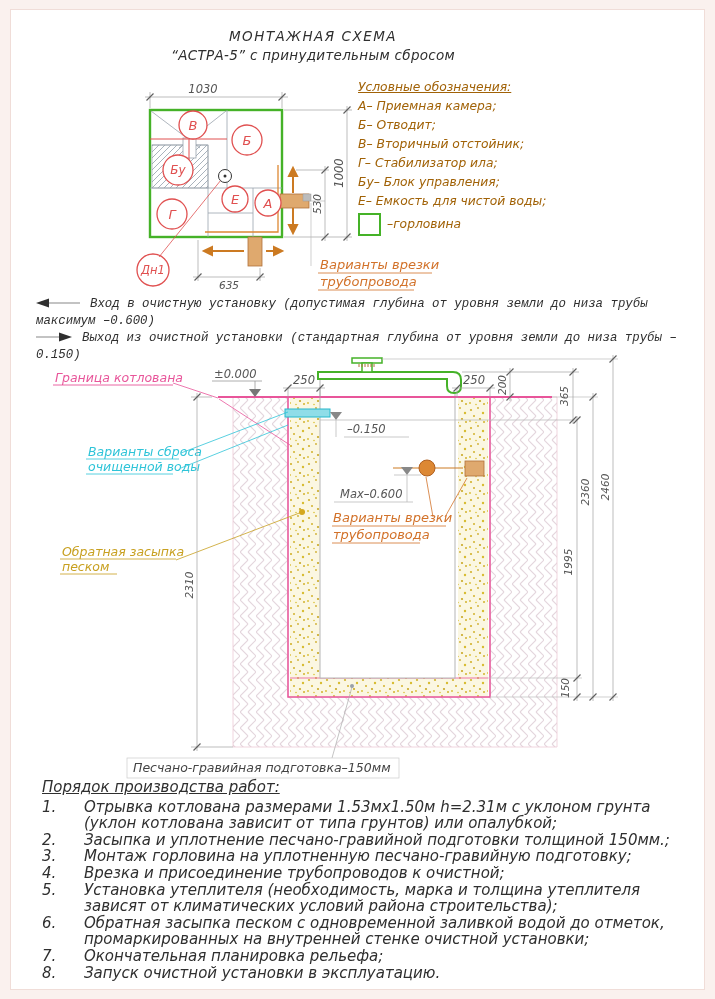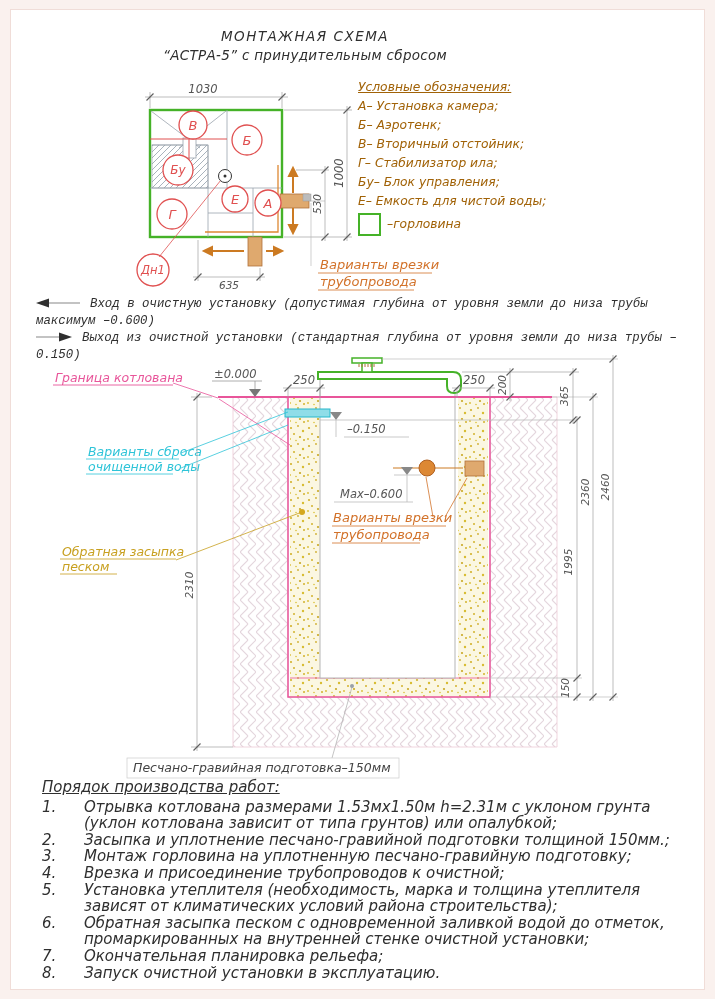--- a/index.html
+++ b/index.html
@@ -6,21 +6,21 @@
   body{
     width:715px;height:999px;position:relative;overflow:hidden;
     background:#faf1ee;
     font-family:"DejaVu Sans",sans-serif;
     font-style:italic;
     color:#3a3a3a;
     -webkit-font-smoothing:antialiased;
   }
   .page{position:absolute;left:10px;top:9px;width:693px;height:979px;background:#ffffff;border:1px solid #f0ddd8;}
   .abs{position:absolute;}
-  .title{left:60px;top:27px;width:490px;text-align:center;font-size:13.5px;line-height:19px;color:#2f2f2f;}
+  .title{left:68px;top:27px;width:490px;text-align:center;font-size:13.5px;line-height:19px;color:#2f2f2f;}
   .title .t1{letter-spacing:1.5px;}
   .title .t2{letter-spacing:.3px;}
   .legend{left:358px;top:78px;width:335px;font-size:12.3px;line-height:19px;color:#a16207;}
   .legend .head{text-decoration:underline;}
   .legend .row{white-space:normal;}
   .legend .neckrow{display:flex;align-items:center;gap:6px;margin-top:2px;}
   .neck-box{width:19px;height:19px;border:2px solid #45b228;display:inline-block;flex:0 0 auto;}
   .notes{left:36px;top:296px;width:660px;font-size:12.4px;line-height:16.5px;color:#2f2f2f;}
   .notes p{margin:0 0 1px 0;font-family:Liberation Mono, monospace;}
   .arr{display:inline-block;vertical-align:-1px;margin-right:10px;}
@@ -38,22 +38,22 @@
 
 <div class="page"></div>
 
 <div class="abs title">
   <div class="t1">МОНТАЖНАЯ СХЕМА</div>
   <div class="t2">“АСТРА-5” с принудительным сбросом</div>
 </div>
 
 <div class="abs legend">
   <div class="head">Условные обозначения:</div>
-  <div class="row">А– Установка камера;</div>
-  <div class="row">Б– Аэротенк;</div>
+  <div class="row">А– Приемная камера;</div>
+  <div class="row">Б– Отводит;</div>
   <div class="row">В– Вторичный отстойник;</div>
   <div class="row">Г– Стабилизатор ила;</div>
   <div class="row">Бу– Блок управления;</div>
   <div class="row">Е– Емкость для чистой воды;</div>
   <div class="neckrow">
     <span class="neck-box"></span>
     <span>–горловина</span>
   </div>
 </div>
 

